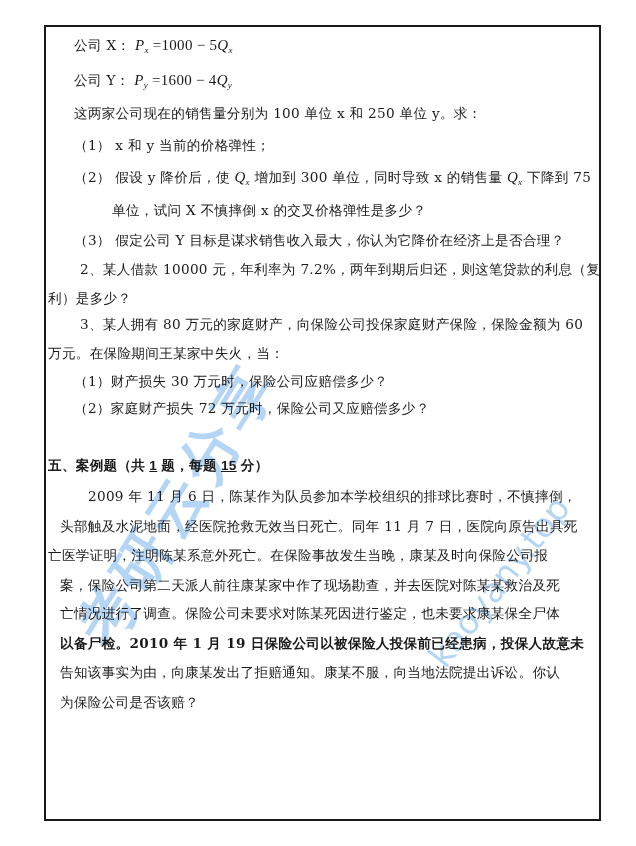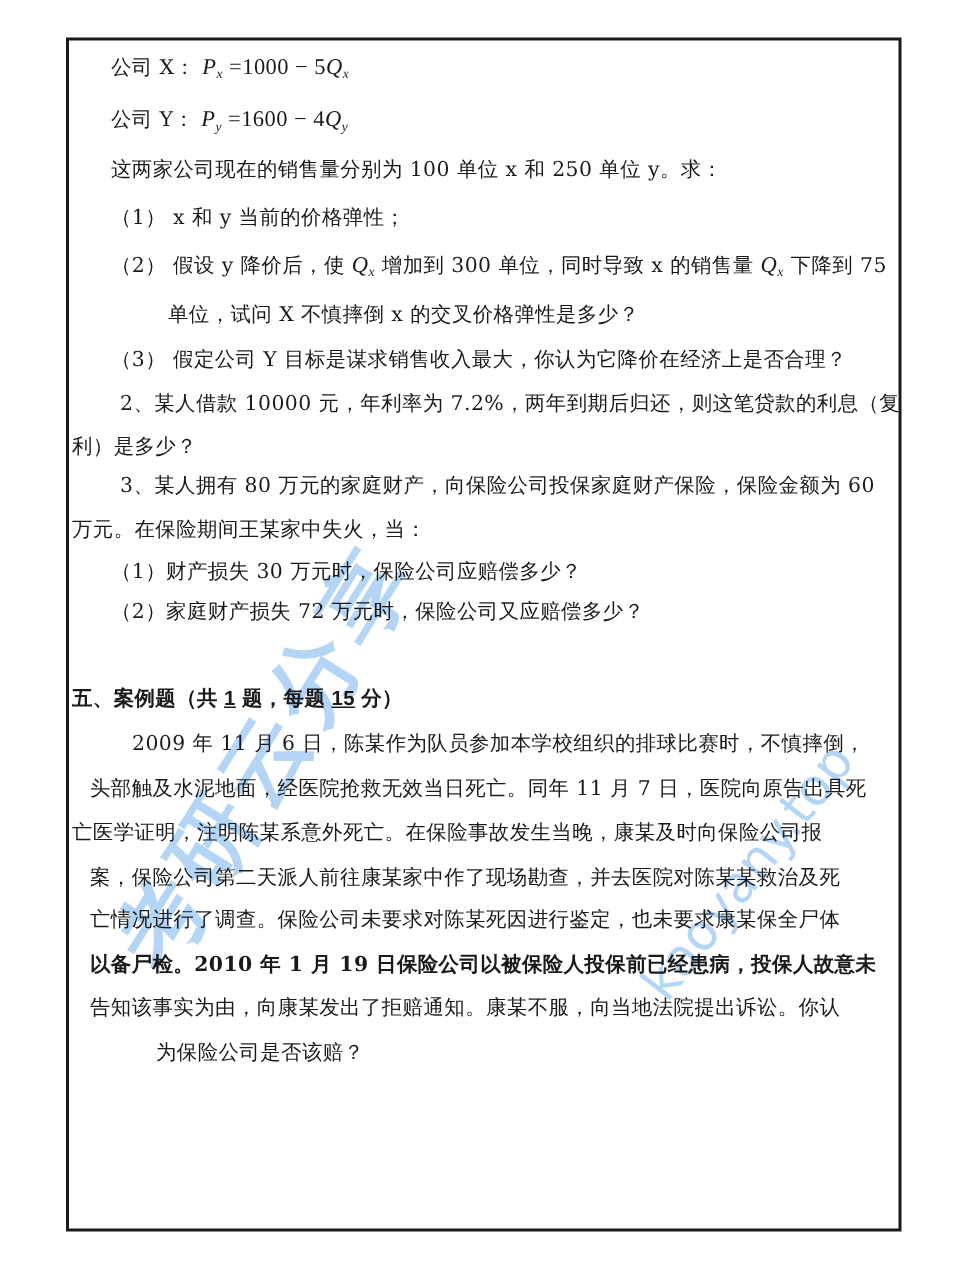--- a/index.html
+++ b/index.html
@@ -53,13 +53,13 @@
 <div class="line heading" style="left:48px; top:457px;">
   <span>五、案例题（共 </span><span class="u">1</span><span> 题，每题 </span><span class="u">15</span><span> 分）</span>
 </div>
 <div class="line" style="left:88px; top:487px;">2009 年 11 月 6 日，陈某作为队员参加本学校组织的排球比赛时，不慎摔倒，</div>
 <div class="line" style="left:60px; top:517px;">头部触及水泥地面，经医院抢救无效当日死亡。同年 11 月 7 日，医院向原告出具死</div>
 <div class="line" style="left:48px; top:546px;">亡医学证明，注明陈某系意外死亡。在保险事故发生当晚，康某及时向保险公司报</div>
 <div class="line" style="left:60px; top:576px;text-align:center;">案，保险公司第二天派人前往康某家中作了现场勘查，并去医院对陈某某救治及死</div>
 <div class="line" style="left:60px; top:604px;">亡情况进行了调查。保险公司未要求对陈某死因进行鉴定，也未要求康某保全尸体</div>
 <div class="line" style="left:60px; top:634px;font-weight:bold;">以备尸检。2010 年 1 月 19 日保险公司以被保险人投保前已经患病，投保人故意未</div>
 <div class="line" style="left:60px; top:663px;">告知该事实为由，向康某发出了拒赔通知。康某不服，向当地法院提出诉讼。你认</div>
-<div class="line" style="left:60px; top:693px;margin-left:44px;">为保险公司是否该赔？</div>
+<div class="line" style="left:60px; top:693px;">为保险公司是否该赔？</div>
 
 </body></html>

